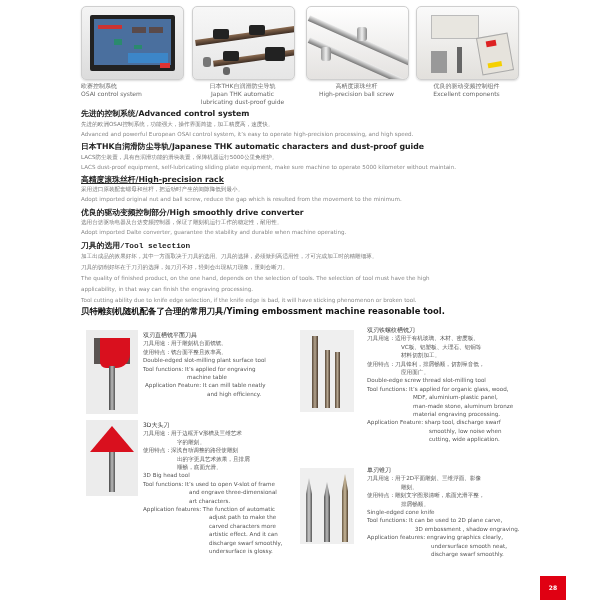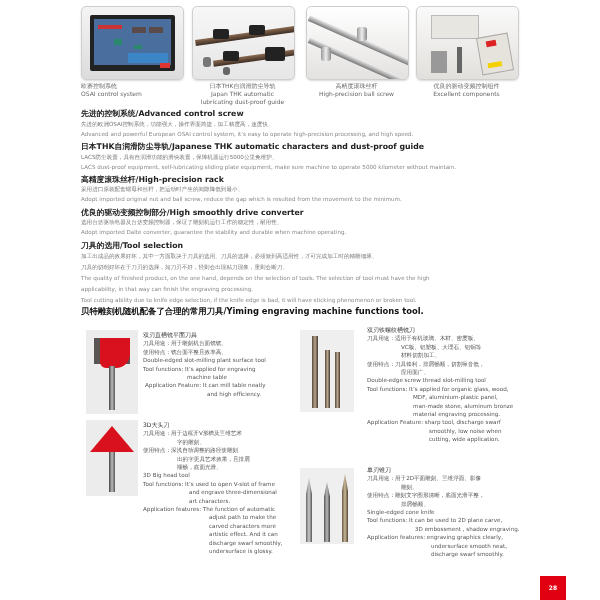--- a/index.html
+++ b/index.html
@@ -81,44 +81,44 @@
     <div style="position:absolute;left:6px;top:26px;width:14px;height:5px;background:#f5d000;"></div>
   </div>
   <div style="position:absolute;left:14px;top:44px;width:16px;height:22px;background:#999;"></div>
   <div style="position:absolute;left:40px;top:40px;width:5px;height:26px;background:#666;"></div>
 </div>
 <div class="cap center" style="left:406px;top:82px;width:121px;">
   <div>优良的驱动变频控制组件</div>
   <div>Excellent components</div>
 </div>
 
-<div class="sec-title" style="top:108px;">先进的控制系统/Advanced control screw</div>
+<div class="sec-title" style="top:108px;">先进的控制系统/Advanced control system</div>
 <div class="sec-cn" style="top:121px;">先进的欧洲OSAI控制系统，功能强大，操作界面简捷，加工精度高，速度快。</div>
 <div class="sec-en" style="top:131px;">Advanced and powerful European OSAI control system, it’s easy to operate high-precision processing, and high speed.</div>
 
 <div class="sec-title" style="top:141px;">日本THK自润滑防尘导轨/Japanese THK automatic characters and dust-proof guide</div>
 <div class="sec-cn" style="top:154px;">LACS防尘装置，具有自润滑功能的滑块装置，保障机器运行5000公里免维护。</div>
 <div class="sec-en" style="top:164px;">LACS dust-proof equipment, self-lubricating sliding plate equipment, make sure machine to operate 5000 kilometer without maintain.</div>
 
-<div class="sec-title" style="top:174px;">高精度滚珠丝杆/High-precision rack</div>
+<div class="sec-title" style="top:174px;text-decoration:underline;">高精度滚珠丝杆/High-precision rack</div>
 <div class="sec-cn" style="top:186px;">采用进口原装配套螺母和丝杆，把运动时产生的间隙降低到最小。</div>
 <div class="sec-en" style="top:196px;">Adopt imported original nut and ball screw, reduce the gap which is resulted from the movement to the minimum.</div>
 
 <div class="sec-title" style="top:207px;">优良的驱动变频控制部分/High smoothly drive converter</div>
 <div class="sec-cn" style="top:219px;">选用台达驱动电器及台达变频控制器，保证了雕刻机运行工作的稳定性，耐用性。</div>
 <div class="sec-en" style="top:229px;">Adopt imported Dalte converter, guarantee the stability and durable when machine operating.</div>
 
-<div class="sec-title" style="top:240px;">刀具的选用/Tool selection</div>
+<div class="sec-title" style="top:240px;font-family:Liberation Mono, monospace;">刀具的选用/Tool selection</div>
 <div class="sec-cn" style="top:253px;">加工出成品的效果好坏，其中一方面取决于刀具的选用。刀具的选择，必须做到高适用性，才可完成加工时的精雕细琢。</div>
 <div class="sec-cn" style="top:264px;">刀具的切削好坏在于刀刃的选择，如刀刃不好，轻则会出现粘刀现象，重则会断刀。</div>
 <div class="sec-en" style="top:275px;">The quality of finished product, on the one hand, depends on the selection of tools. The selection of tool must have the high</div>
 <div class="sec-en" style="top:286px;">applicability, in that way can finish the engraving processing.</div>
 <div class="sec-en" style="top:297px;">Tool cutting ability due to knife edge selection, if the knife edge is bad, it will have sticking phenomenon or broken tool.</div>
 
-<div class="big-title">贝特雕刻机随机配备了合理的常用刀具/Yiming engraving machine functions tool.</div>
+<div class="big-title">贝特雕刻机随机配备了合理的常用刀具/Yiming embossment machine reasonable tool.</div>
 
 <div class="tool-img" style="left:86px;top:330px;width:52px;height:84px;">
   <div style="position:absolute;left:8px;top:8px;width:36px;height:26px;background:#5a5452;"></div>
   <div style="position:absolute;left:14px;top:8px;width:30px;height:30px;background:#d9101e;border-radius:0 0 14px 6px;"></div>
   <div style="position:absolute;left:23px;top:36px;width:6px;height:44px;background:linear-gradient(90deg,#444,#bbb,#555);"></div>
 </div>
 <div class="tool-txt" style="left:143px;top:331px;width:150px;">
   <span class="ind t">双刃直槽铣平面刀具</span>
   <span class="ind">刀具用途：用于雕刻机台面铣铣。</span>
   <span class="ind">使用特点：铣台面平整且效率高。</span>

